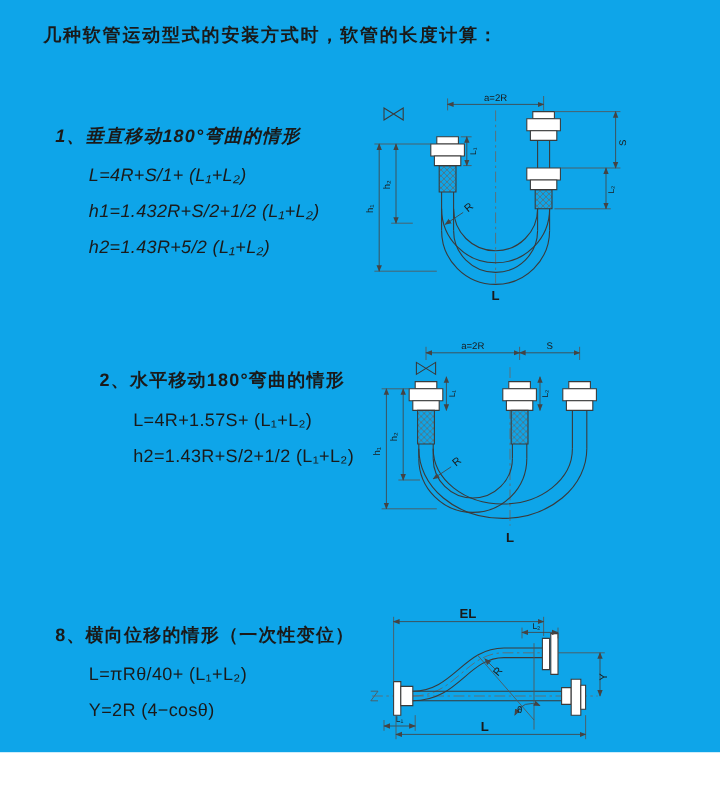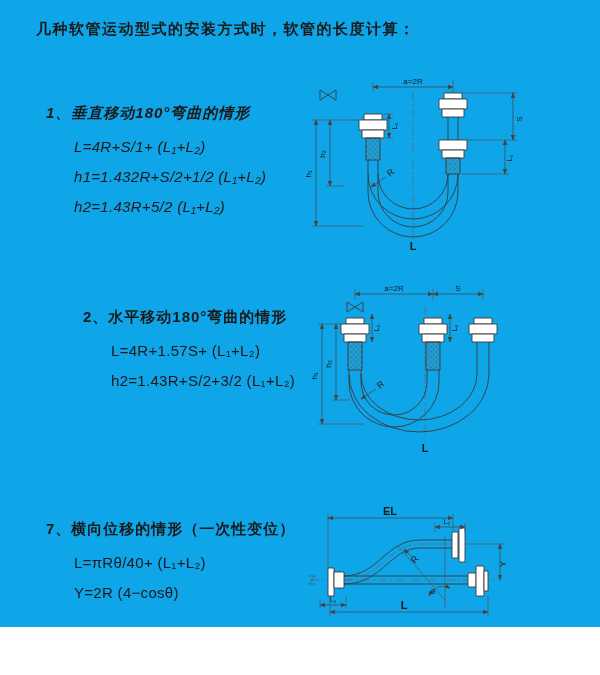--- a/index.html
+++ b/index.html
@@ -118,21 +118,21 @@
       <path class="dim" d="M86,103 L71,113" marker-end="url(#ar1)"></path>
       <text class="t9" x="90" y="103" transform="rotate(-40 90 103)">R</text>
     </g>
 
     <text class="t11" x="113" y="176" text-anchor="middle">L</text>
   </svg>
 
   <div class="sec" style="left:58px;top:308px;margin-left:25px;">
     <div class="heading">2、水平移动180°弯曲的情形</div>
     <div class="formula">L=4R+1.57S+ (L₁+L₂)</div>
-    <div class="formula">h2=1.43R+S/2+3/2 (L₁+L₂)</div>
+    <div class="formula">h2=1.43R+S/2+1/2 (L₁+L₂)</div>
   </div>
 
   <svg style="left:306px;top:282px;" width="248" height="178" viewBox="0 0 248 178">
     <defs>
       <marker id="ar2" viewBox="0 0 10 10" refX="9" refY="5" markerWidth="8" markerHeight="8" orient="auto-start-reverse">
         <path d="M0,1 L10,5 L0,9 z" fill="#444"></path>
       </marker>
       <pattern id="br2" patternUnits="userSpaceOnUse" width="5" height="5">
         <path d="M0,5 L5,0 M0,0 L5,5" stroke="#666" stroke-width="0.6"></path>
       </pattern>
@@ -204,21 +204,21 @@
 
     <g>
       <path class="dim" d="M70,107 L55,117" marker-end="url(#ar2)"></path>
       <text class="t9" x="74" y="107" transform="rotate(-40 74 107)">R</text>
     </g>
 
     <text class="t11" x="119" y="170" text-anchor="middle">L</text>
   </svg>
 
   <div class="sec" style="left:46px;top:520px;">
-    <div class="heading">7、横向位移的情形（一次性变位）</div>
+    <div class="heading">8、横向位移的情形（一次性变位）</div>
     <div class="formula">L=πRθ/40+ (L₁+L₂)</div>
     <div class="formula">Y=2R (4−cosθ)</div>
   </div>
 
   <svg style="left:298px;top:496px;" width="268" height="158" viewBox="0 0 268 158">
     <defs>
       <marker id="ar3" viewBox="0 0 10 10" refX="9" refY="5" markerWidth="8" markerHeight="8" orient="auto-start-reverse">
         <path d="M0,1 L10,5 L0,9 z" fill="#444"></path>
       </marker>
     </defs>

